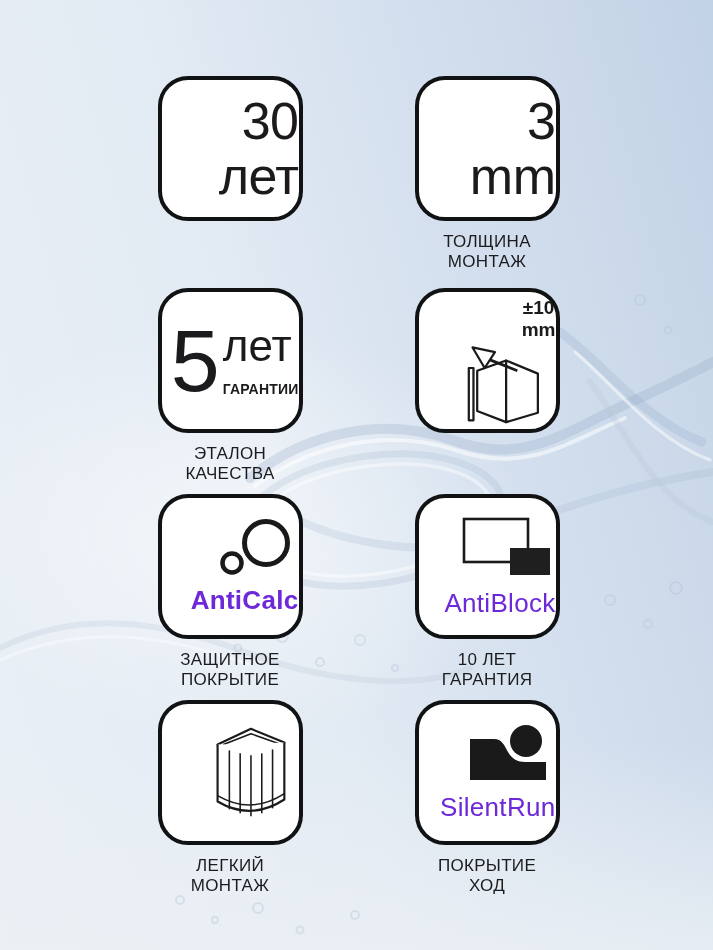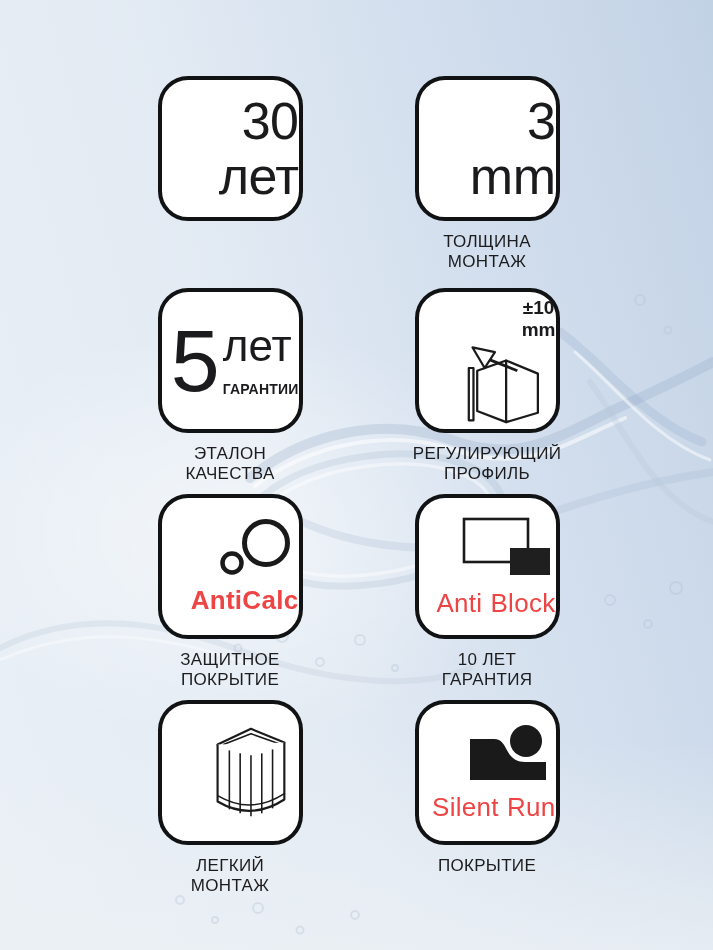--- a/index.html
+++ b/index.html
@@ -86,23 +86,23 @@
 
   
   .tolerance {
     font-size: 19px;
     font-weight: 700;
     line-height: 1.15;
     text-align: center;
   }
 
   
-  .brand { font-size: 26px; letter-spacing: 0.3px; color: #ef4444; margin-top: 8px; white-space: nowrap; }
+  .brand { font-size: 26px; letter-spacing: 0.3px; color: #6d28d9; margin-top: 8px; white-space: nowrap; }
   .brand .b-bold { font-weight: 400; }
-  .brand .b-light { font-weight: 400; padding-left: 8px; }
+  .brand .b-light { font-weight: 400; }
   .brand-semibold { font-weight: 600; }
 
   .icon-svg { display: block; }
 </style>
 </head>
 <body>
 
 <div class="canvas">
 
   <svg class="splash-layer" width="713" height="950" viewBox="0 0 713 950" aria-hidden="true">
@@ -181,24 +181,20 @@
       <svg class="icon-svg" width="96" height="84" viewBox="0 0 100 90" aria-hidden="true">
         <g stroke="#1a1a1a" stroke-width="2.4" fill="#ffffff" stroke-linejoin="round">
           <rect x="8" y="30" width="5" height="56" fill="none"></rect>
           <polygon points="17,33 48,22 48,88 17,76"></polygon>
           <polygon points="48,22 82,36 82,78 48,88"></polygon>
           <line x1="30" y1="21" x2="60" y2="33" stroke-width="3"></line>
           <polygon points="12,8 36,13 25,30" fill="#ffffff"></polygon>
         </g>
       </svg>
     </div>
-    <div class="caption">
-      <div>РЕГУЛИРУЮЩИЙ</div>
-      <div>ПРОФИЛЬ</div>
-    </div>
   </div>
 
   <div class="cell col-left row-3">
     <div class="badge">
       <svg class="icon-svg" width="82" height="60" viewBox="0 0 82 60" aria-hidden="true">
         <g fill="none" stroke="#1a1a1a">
           <circle cx="15" cy="46" r="9.5" stroke-width="4.5"></circle>
           <circle cx="49" cy="26" r="21.5" stroke-width="5"></circle>
         </g>
       </svg>
@@ -255,16 +251,17 @@
       <svg class="icon-svg" width="92" height="62" viewBox="0 0 92 62" aria-hidden="true">
         <path d="M6 17 L30 17 C38 17 40 23 44 30 C48 37 54 40 61 40 L82 40 L82 58 L6 58 Z" fill="#1a1a1a"></path>
         <circle cx="62" cy="19" r="16" fill="#1a1a1a"></circle>
       </svg>
       <div class="brand">
         <span class="b-bold">Silent</span><span class="b-light">Run</span>
       </div>
     </div>
     <div class="caption">
       <div>ПОКРЫТИЕ</div>
+      <div>ХОД</div>
     </div>
   </div>
 
 </div>
 
 </body></html>

